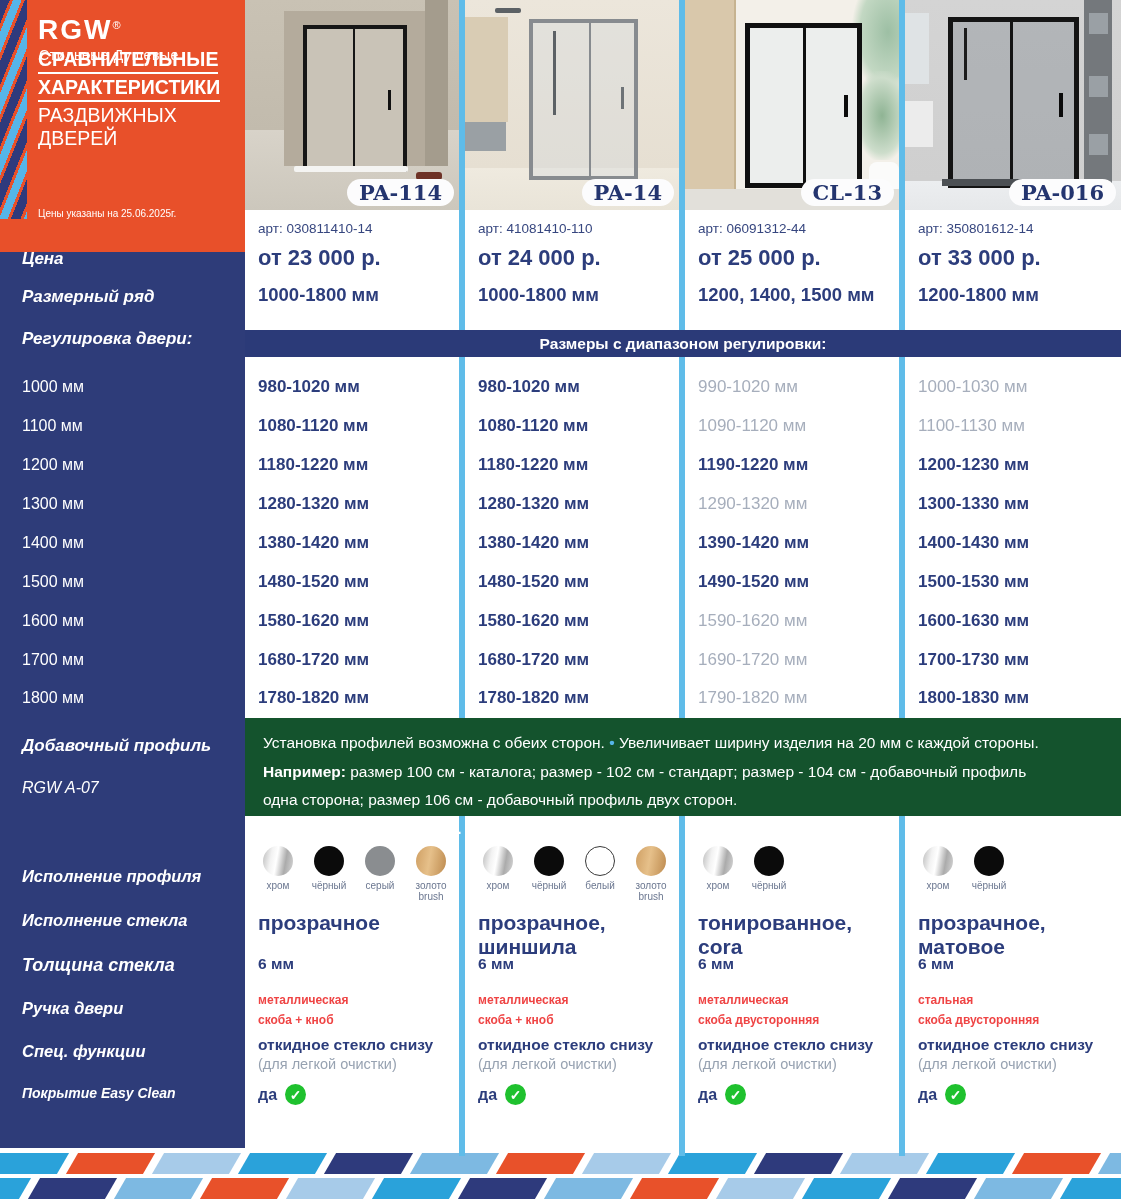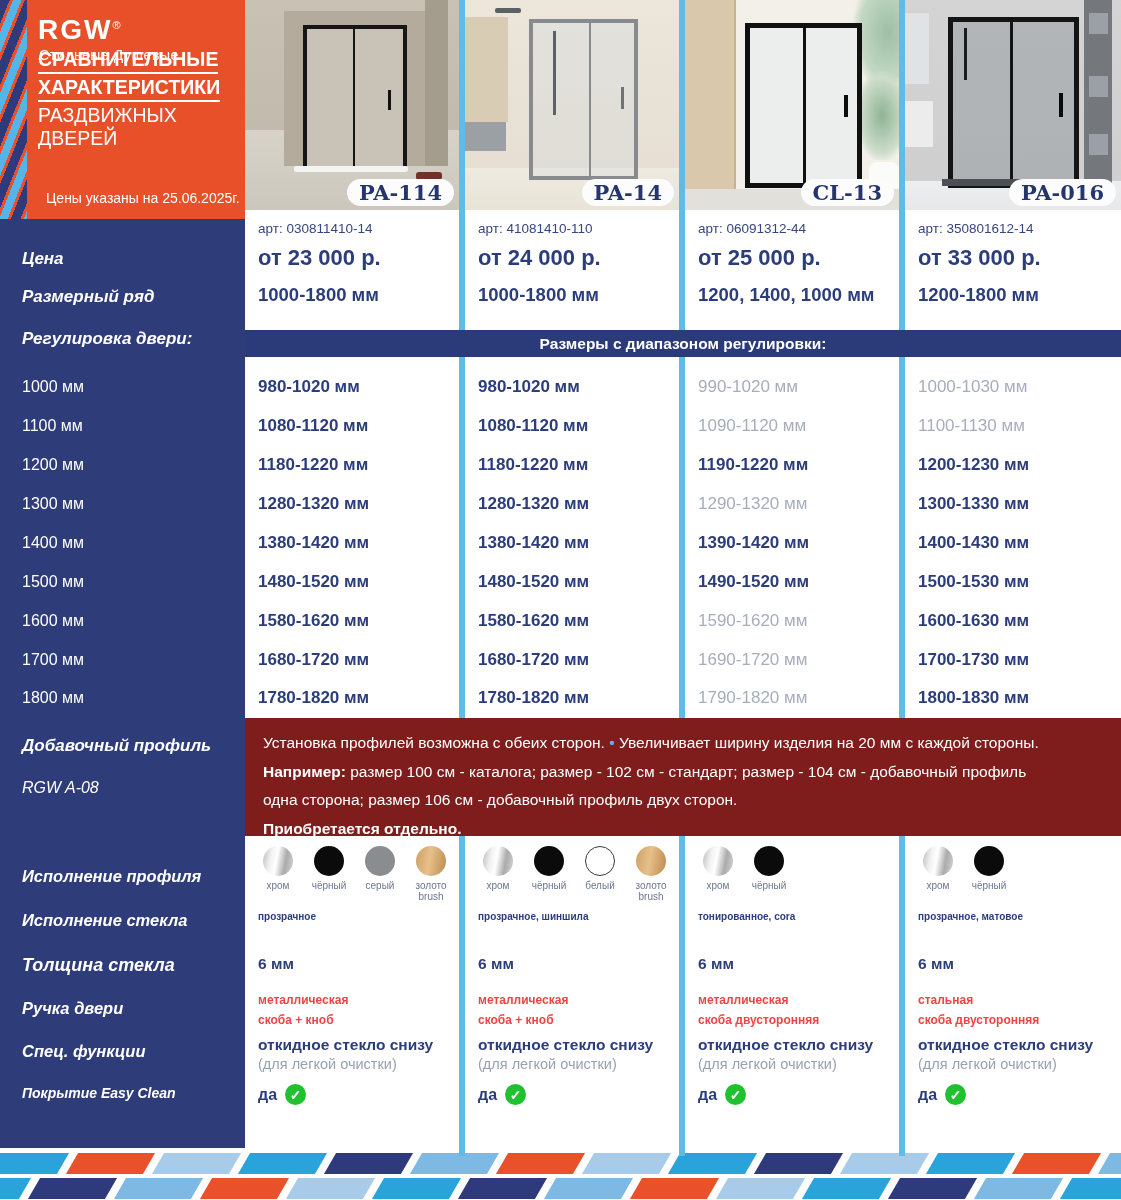--- a/index.html
+++ b/index.html
@@ -1,28 +1,28 @@
 <!DOCTYPE html>
 <html><head>
 <meta charset="utf-8">
 <style>
   html,body{margin:0;padding:0;background:#fff;}
   .page{position:relative;width:1121px;height:1200px;background:#fff;overflow:hidden;
         font-family:"Liberation Sans",sans-serif;}
   
   .sidebar{position:absolute;left:0;top:0;width:245px;height:1148px;background:#2e3c79;}
-  .logo-block{position:absolute;left:0;top:0;width:245px;height:219px;background:#e8502a;}
+  .logo-block{position:absolute;left:0;top:0;width:245px;height:252px;background:#e8502a;}
   .edge{position:absolute;left:0;top:0;width:27px;height:219px;
         background:repeating-linear-gradient(112deg,#2e3a7c 0 9px,#e8502a 9px 12px,#56b5e8 12px 20px,#e8502a 20px 23px);}
   .brand{position:absolute;left:38px;top:14px;color:#fff;font-weight:bold;font-size:28px;letter-spacing:2px;}
   .brand sup{font-size:11px;font-weight:normal;letter-spacing:0;}
   .tagline{position:absolute;left:39px;top:47px;color:#fff;font-size:14px;letter-spacing:.6px;}
   .cmp-title{position:absolute;left:38px;top:48px;color:#fff;font-size:19.5px;line-height:23px;}
   .cmp-title .u{font-weight:bold;border-bottom:2px solid #fff;display:inline-block;padding-bottom:1px;margin-bottom:2px;}
-  .price-note{position:absolute;left:38px;top:190px;color:#fff;font-size:14px;margin-left:8px;}
+  .price-note{position:absolute;left:38px;top:208px;color:#fff;font-size:10px;}
   .slabel{position:absolute;left:22px;color:#fff;font-size:17px;font-weight:bold;white-space:nowrap;font-style:italic;}
   .slabel.reg{font-weight:normal;font-size:16px;}
   .sizes-col{position:absolute;left:22px;top:368px;height:350px;display:flex;flex-direction:column;justify-content:space-around;}
   .sizes-col div{color:#fff;font-size:16px;}
   
   .vdiv{position:absolute;top:0;width:6px;height:1156px;background:#5fbce9;z-index:1;}
   .col{position:absolute;top:0;width:214px;height:1148px;z-index:2;background:transparent;}
   .c1{left:245px}.c2{left:465px}.c3{left:685px}.c4{left:905px;width:216px;}
   .photo{position:relative;height:210px;overflow:hidden;}
   .photo div{position:absolute;}
@@ -30,35 +30,35 @@
         font-family:"DejaVu Serif",serif;font-weight:bold;font-size:21px;color:#24356f;line-height:27px;z-index:3;}
   .art{position:absolute;top:221px;left:13px;font-size:13.5px;color:#36467f;}
   .price{position:absolute;top:245px;left:13px;font-size:22px;font-weight:bold;color:#2c3d7c;}
   .range{position:absolute;top:284px;left:13px;font-size:18.5px;font-weight:bold;color:#2c3d7c;}
   .banner{position:absolute;left:245px;top:330px;width:876px;height:27px;background:#2b3a78;z-index:4;
           color:#fff;font-weight:bold;font-size:15.5px;text-align:center;line-height:27px;}
   .adjust{position:absolute;left:13px;top:368px;height:350px;display:flex;flex-direction:column;justify-content:space-around;}
   .acell{font-size:17px;font-weight:bold;color:#2c3d7c;white-space:nowrap;}
   .acell.muted{font-weight:normal;color:#a6aebc;}
   
-  .info-panel{position:absolute;left:245px;top:718px;width:876px;height:118px;background:#7f1d1d;z-index:4;
+  .info-panel{position:absolute;left:245px;top:718px;width:876px;height:98px;background:#14532d;z-index:4;
               box-sizing:border-box;padding:11px 18px;color:#fff;font-size:15.5px;line-height:28.5px;}
   .info-panel b{font-weight:bold;}
   .dot{color:#56b5e8;font-weight:bold;}
   
   .swatches{position:absolute;left:13px;top:846px;display:flex;gap:11px;}
   .sw-item{display:flex;flex-direction:column;align-items:center;width:40px;}
   .sw{width:30px;height:30px;border-radius:50%;}
   .sw-chrome{background:linear-gradient(100deg,#bdbdbd 0%,#f2f2f2 28%,#ffffff 45%,#ababab 72%,#d6d6d6 100%);}
   .sw-black{background:#0b0b0b;}
   .sw-gray{background:#8a8d90;}
   .sw-gold{background:linear-gradient(100deg,#cf9f63 0%,#e6c08a 45%,#bd8a4e 100%);}
   .sw-white{background:#fff;border:1.5px solid #3a3a3a;box-sizing:border-box;}
   .sw-label{margin-top:4px;font-size:10px;color:#6b7790;text-align:center;line-height:11px;}
-  .glass{position:absolute;left:13px;top:911px;font-size:10px;font-weight:bold;color:#2c3d7c;}
+  .glass{position:absolute;left:13px;top:911px;font-size:21px;font-weight:bold;color:#2c3d7c;}
   .thick{position:absolute;left:13px;top:955px;font-size:15.5px;font-weight:bold;color:#2c3d7c;}
   .handle{position:absolute;left:13px;top:990px;font-size:12px;font-weight:bold;color:#ef4444;line-height:20px;}
   .special{position:absolute;left:13px;top:1036px;font-size:15.5px;font-weight:bold;color:#2c3d7c;white-space:nowrap;}
   .special-note{position:absolute;left:13px;top:1056px;font-size:14.5px;color:#97a2b1;}
   .easy{position:absolute;left:13px;top:1084px;font-size:16px;font-weight:bold;color:#2c3d7c;display:flex;align-items:center;gap:8px;}
   .check{width:21px;height:21px;border-radius:50%;background:#1fc12e;color:#fff;font-size:14px;font-weight:bold;
          display:inline-flex;align-items:center;justify-content:center;}
   
   .footer{position:absolute;left:0;top:1148px;width:1121px;height:52px;background:#fff;overflow:hidden;}
   .frow{position:absolute;height:21px;display:flex;gap:9px;}
@@ -134,21 +134,21 @@
       <div>1100 мм</div>
       <div>1200 мм</div>
       <div>1300 мм</div>
       <div>1400 мм</div>
       <div>1500 мм</div>
       <div>1600 мм</div>
       <div>1700 мм</div>
       <div>1800 мм</div>
     </div>
     <div class="slabel" style="top:736px">Добавочный профиль</div>
-    <div class="slabel reg" style="top:779px">RGW A-08</div>
+    <div class="slabel reg" style="top:779px">RGW A-07</div>
     <div class="slabel" style="top:867px;font-size:16.5px">Исполнение профиля</div>
     <div class="slabel" style="top:911px;font-size:16.5px">Исполнение стекла</div>
     <div class="slabel" style="top:955px;font-size:18px">Толщина стекла</div>
     <div class="slabel" style="top:999px;font-size:16.5px">Ручка двери</div>
     <div class="slabel" style="top:1042px;font-size:16.5px">Спец. функции</div>
     <div class="slabel" style="top:1085px;font-size:14px">Покрытие Easy Clean</div>
   </aside>
 
   <div class="banner">Размеры с диапазоном регулировки:</div>
   <div class="info-panel">
@@ -281,21 +281,21 @@
       <div class="door">
           <div class="dv"></div>
           <div class="hd"></div>
         </div>
       <div class="toilet"></div>
         <div class="floor"></div>
       <div class="pill">CL-13</div>
     </div>
     <div class="art">арт: 06091312-44</div>
     <div class="price">от 25 000 р.</div>
-    <div class="range">1200, 1400, 1000 мм</div>
+    <div class="range">1200, 1400, 1500 мм</div>
     <div class="adjust">
       <div class="acell muted">990-1020 мм</div>
       <div class="acell muted">1090-1120 мм</div>
       <div class="acell">1190-1220 мм</div>
       <div class="acell muted">1290-1320 мм</div>
       <div class="acell">1390-1420 мм</div>
       <div class="acell">1490-1520 мм</div>
       <div class="acell muted">1590-1620 мм</div>
       <div class="acell muted">1690-1720 мм</div>
       <div class="acell muted">1790-1820 мм</div>

